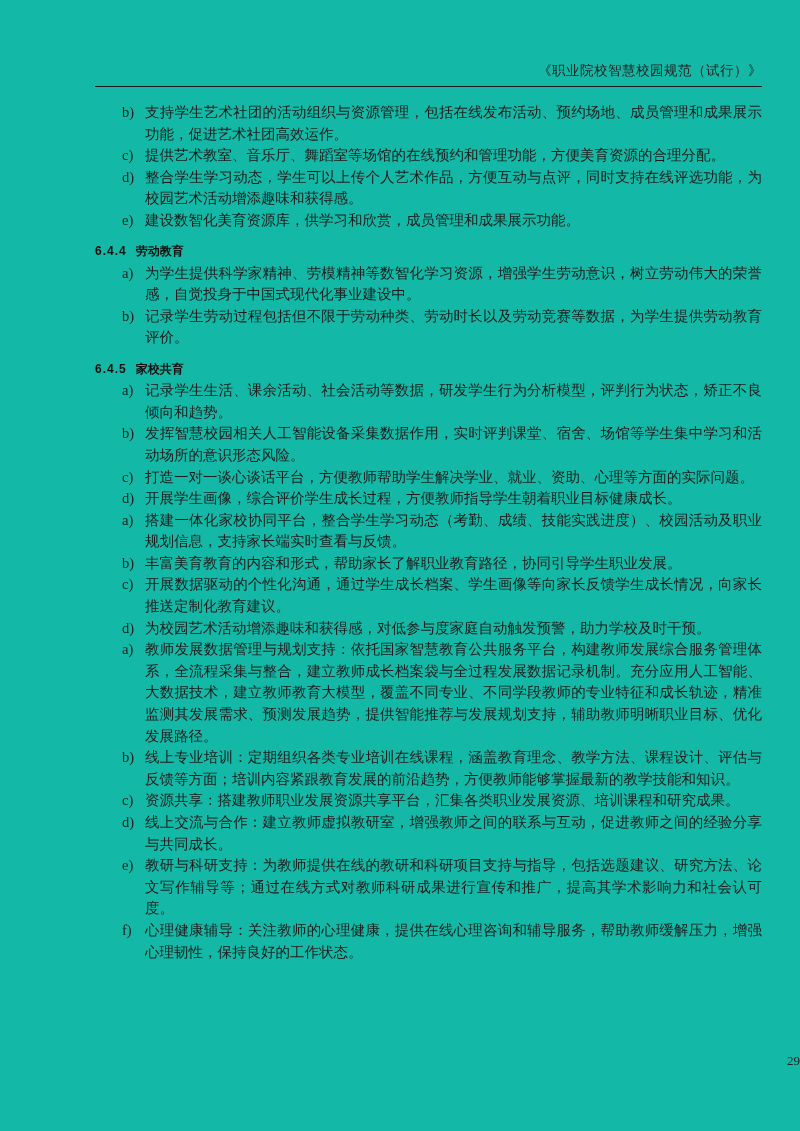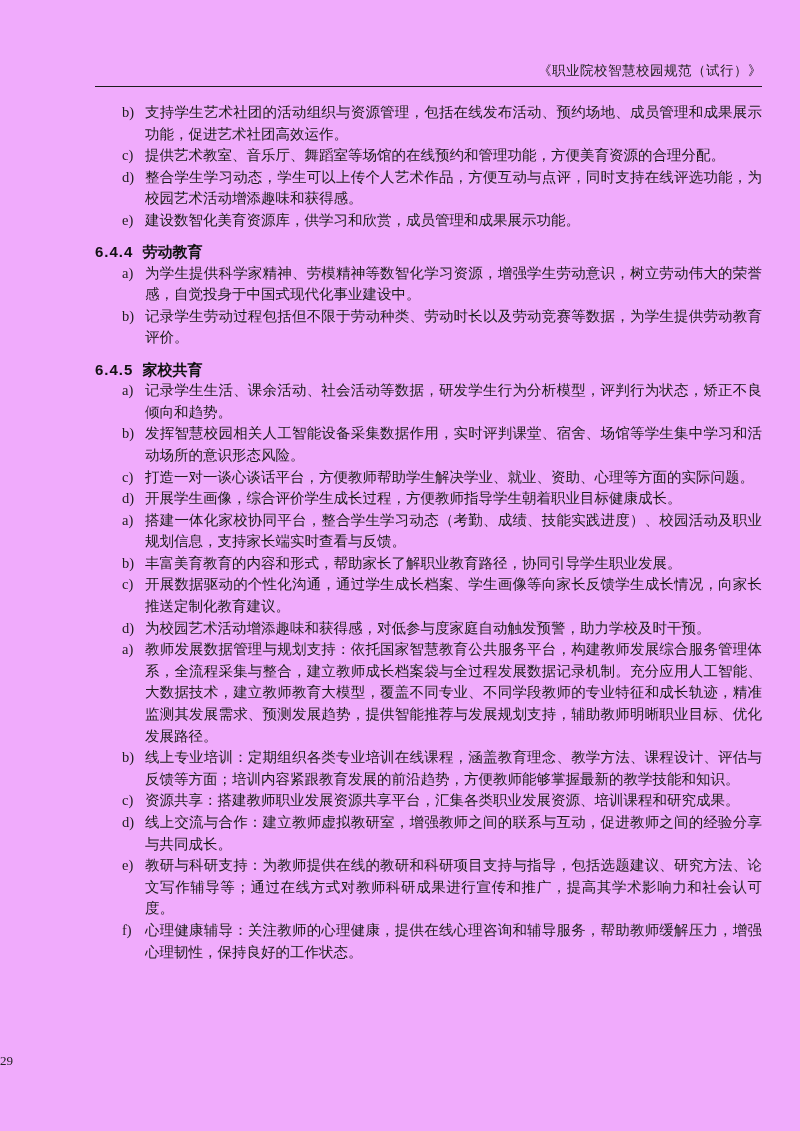--- a/index.html
+++ b/index.html
@@ -1,21 +1,21 @@
 <!DOCTYPE html>
 <html><head>
 <meta charset="utf-8">
 <style>
   * { margin: 0; padding: 0; box-sizing: border-box; }
   html, body { background: #ffffff; }
   .page {
     position: relative;
     width: 800px;
     height: 1131px;
-    background: #f0abfc;
+    background: #14b8a6;
     color: #1c1c1c;
     font-family: "Liberation Serif", "DejaVu Serif", serif;
     overflow: hidden;
   }
   .page-header {
     position: absolute;
     top: 62px;
     left: 95px;
     right: 38px;
     text-align: right;
@@ -41,32 +41,32 @@
     flex: 0 0 23px;
     font-family: "Liberation Serif", "DejaVu Serif", serif;
   }
   .item .item-text {
     flex: 1;
     text-align: justify;
   }
   .section-heading {
     font-family: "Liberation Sans", "DejaVu Sans", sans-serif;
     font-weight: bold;
-    font-size: 15px;
+    font-size: 12px;
     margin-top: 9.5px;
     line-height: 21.6px;
     color: #111;
   }
   .section-heading .sec-num { margin-right: 9px; letter-spacing: 1px; }
   .page-footer {
     position: absolute;
     top: 1053px;
     left: 0;
     width: 100%;
-    text-align: left;
+    text-align: right;
     font-size: 13px;
     color: #222;
   }
 </style>
 </head>
 <body>
 
 <div class="page">
 
   <div class="page-header">

